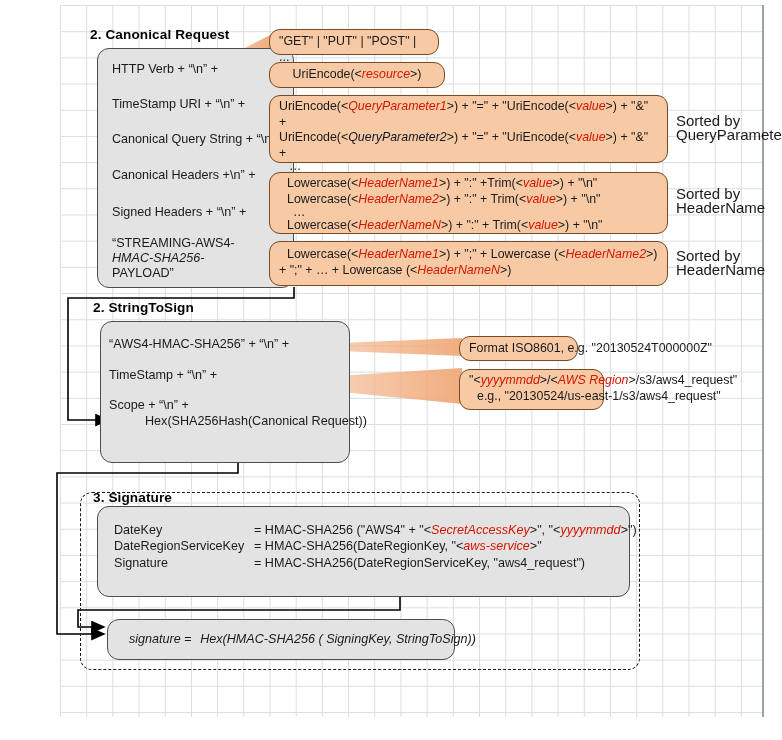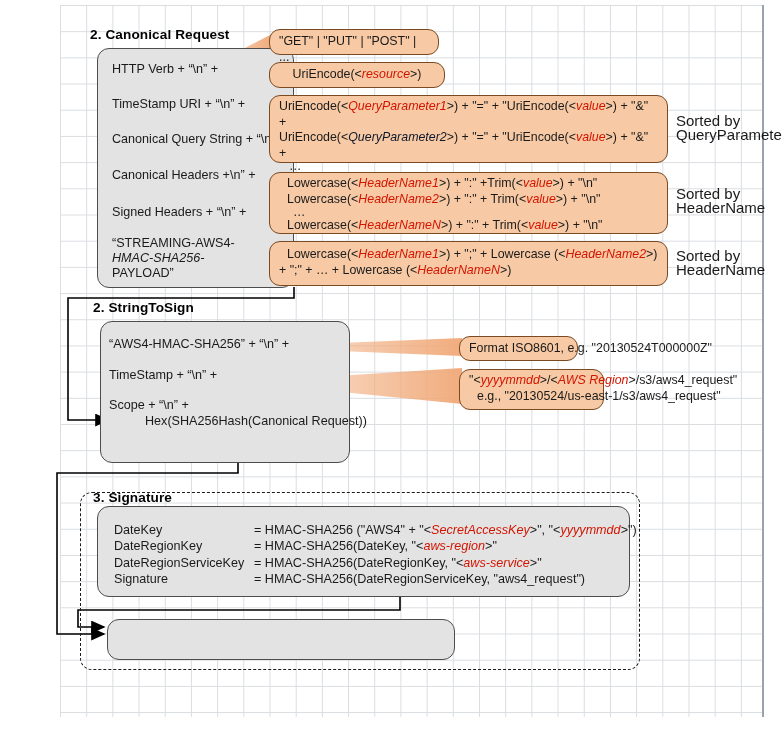--- a/index.html
+++ b/index.html
@@ -154,20 +154,24 @@
   </div>
 
   <div class="sect-title" style="left:93px;top:474px;margin-top:16px;">3. Signature</div>
 
   <div class="dashbox" style="left:80px;top:492px;width:560px;height:178px;"></div>
 
   <div class="gbox" style="left:97px;top:506px;width:533px;height:91px;"></div>
 
   <div style="position:absolute;left:114px;top:522px;font-size:12.6px;line-height:16.4px;color:#1a1a1a;white-space:nowrap;">
     <div><span style="display:inline-block;width:140px;">DateKey</span><span>= HMAC-SHA256 ("AWS4" + "&lt;<span style="color:#d31500;font-style:italic">SecretAccessKey</span>&gt;", "&lt;<span style="color:#d31500;font-style:italic">yyyymmdd</span>&gt;")</span></div>
-    <div><span style="display:inline-block;width:140px;">DateRegionKey</span><span>= HMAC-SHA256(DateKey, "&lt;<span style="color:#d31500;font-style:italic">aws-region</span>&gt;"</span></div>
     <div><span style="display:inline-block;width:140px;">DateRegionServiceKey</span><span>= HMAC-SHA256(DateRegionKey, "&lt;<span style="color:#d31500;font-style:italic">aws-service</span>&gt;"</span></div>
     <div><span style="display:inline-block;width:140px;">Signature</span><span>= HMAC-SHA256(DateRegionServiceKey, "aws4_request")</span></div>
   </div>
 
   <div class="gbox" style="left:107px;top:619px;width:348px;height:41px;"></div>
+  <div style="position:absolute;left:129px;top:632px;font-size:12.6px;color:#1a1a1a;white-space:nowrap;">
+    <span class="it">signature</span>
+    <span>=</span>
+    <span style="margin-left:5px;" class="it">Hex(HMAC-SHA256 ( SigningKey, StringToSign))</span>
+  </div>
 
 </div>
 
 </body></html>

